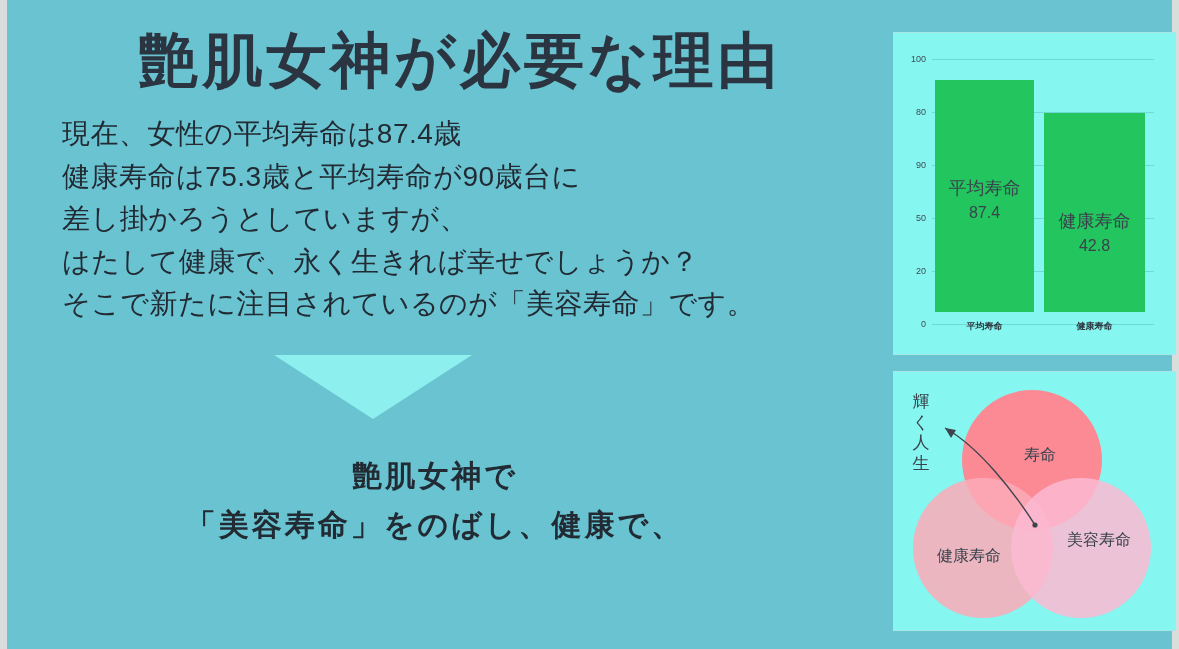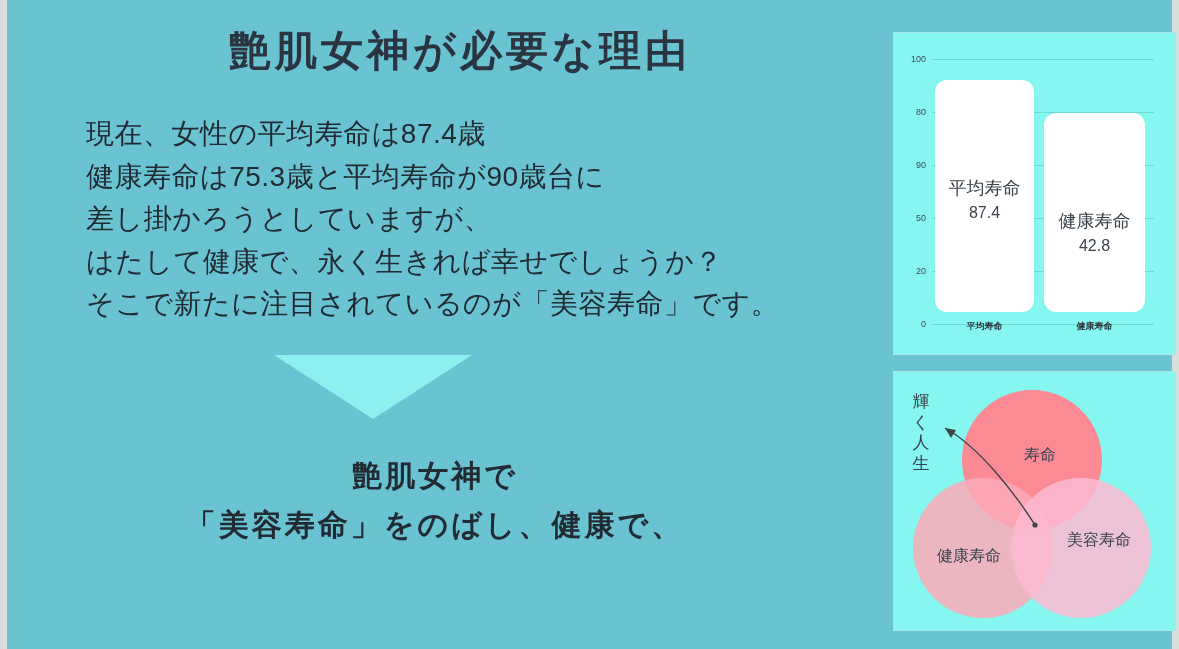--- a/index.html
+++ b/index.html
@@ -31,40 +31,40 @@
   .edge-strip.left { left: 0; }
   .edge-strip.right { right: 0; }
 
   
   #title {
     position: absolute;
     left: 60px;
     top: 28px;
     width: 800px;
     text-align: center;
-    font-size: 42px;
+    font-size: 60px;
     font-weight: bold;
     letter-spacing: 4px;
     color: #2b3441;
     white-space: nowrap;
     line-height: 1.1;
   }
 
   
   #body-text {
     position: absolute;
     left: 62px;
     top: 113px;
     width: 790px;
     font-size: 28px;
     color: #222a33;
     line-height: 1.52;
     letter-spacing: 0.5px;
   }
-  #body-text .line { white-space: nowrap; margin-left: 24px; }
+  #body-text .line { white-space: nowrap; }
 
   
   #down-arrow {
     position: absolute;
     left: 274px;
     top: 355px;
     width: 0;
     height: 0;
     border-left: 99px solid transparent;
     border-right: 99px solid transparent;
@@ -126,22 +126,22 @@
     right: 100%;
     margin-right: 6px;
     transform: translateY(-50%);
     font-size: 9px;
     color: #3f4b55;
     white-space: nowrap;
   }
   .bar {
     position: absolute;
     bottom: 0;
-    background: #ffffff;
-    border-radius: 12px;
+    background: #22c55e;
+    border-radius: 0;
   }
   .bar-inner-label {
     position: absolute;
     left: 0;
     width: 100%;
     text-align: center;
     color: #3a434d;
     white-space: nowrap;
   }
   .bar-name {

